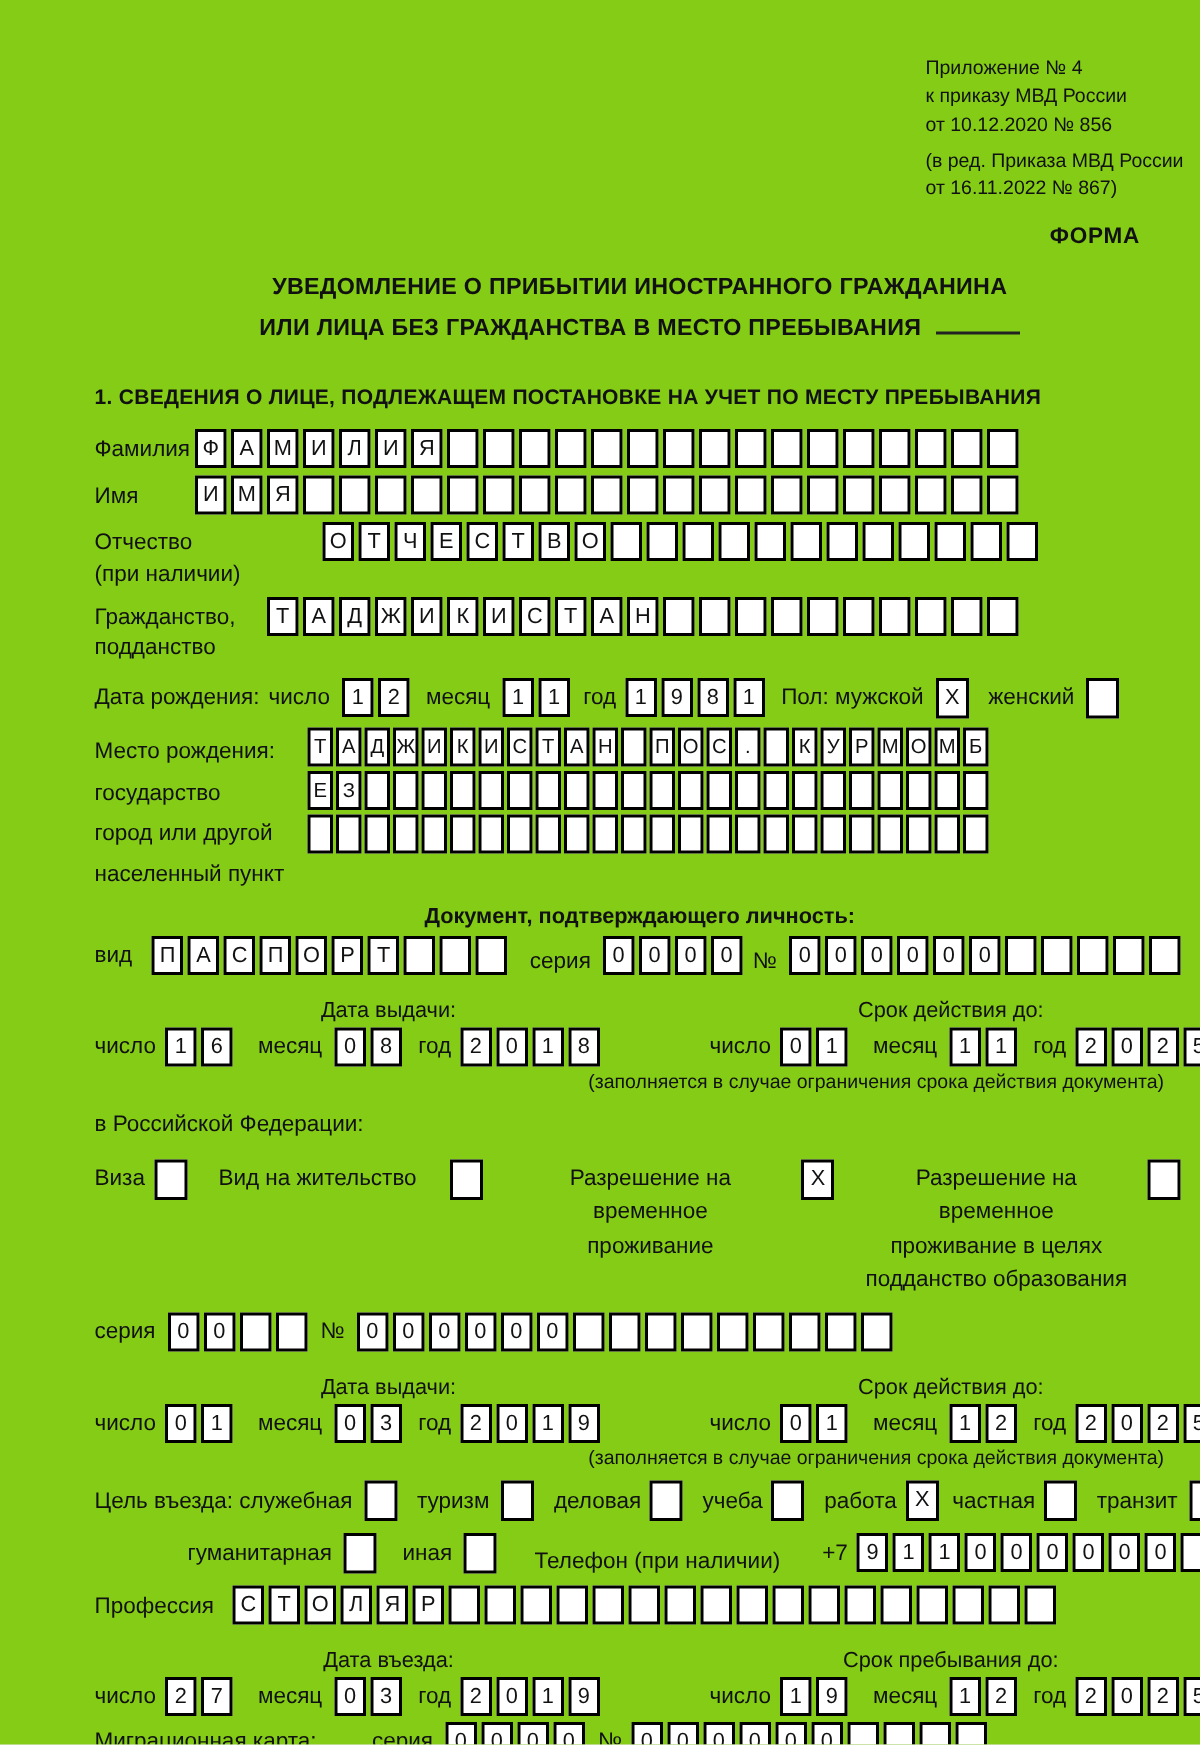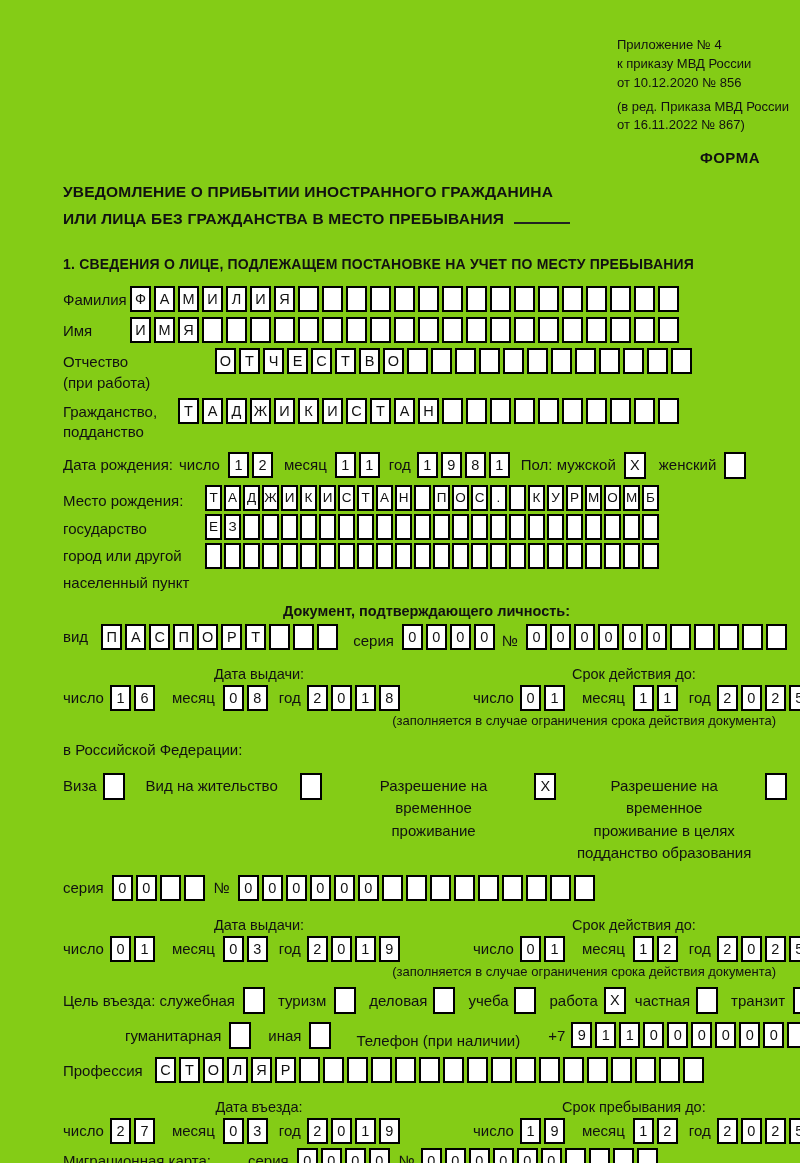--- a/index.html
+++ b/index.html
@@ -5,21 +5,21 @@
   html,body{margin:0;padding:0;background:#e8e8e8;}
   .page{
     position:relative;width:800px;height:1163px;margin:0 auto;background:#84cc16;
     font-family:Liberation Sans, sans-serif;color:#111;overflow:hidden;
     box-sizing:border-box;padding:36px 10px 0 63px;font-size:15px;
   }
   .annex{margin-left:554px;font-size:13px;line-height:1.45;}
   .annex div{white-space:nowrap;}
   .annex .gap{height:5px;}
   .forma{text-align:right;padding-right:30px;margin-top:14px;font-weight:700;font-size:15px;letter-spacing:.5px;}
-  .title{font-weight:700;font-size:15.5px;line-height:1.75;margin-top:12px;letter-spacing:.2px;}
+  .title{text-align:center;font-weight:700;font-size:15.5px;line-height:1.75;margin-top:12px;letter-spacing:.2px;}
   .uline{display:inline-block;width:56px;border-bottom:2px solid #222;margin-left:10px;vertical-align:baseline;}
   .sec-head{font-weight:700;font-size:14px;margin-top:24px;letter-spacing:.2px;}
 
   .frow{display:flex;align-items:flex-start;margin-top:5px;}
   .flabel{padding-top:4px;line-height:1.35;}
   .cells{display:flex;flex-wrap:nowrap;}
   .cell{
     display:inline-block;box-sizing:border-box;width:21px;height:26px;border:2px solid #000;
     margin-right:3px;text-align:center;font-size:14.5px;line-height:22px;background:#fff;flex:0 0 auto;
   }
@@ -129,21 +129,21 @@
         <span class="cell"></span>
         <span class="cell"></span>
         <span class="cell"></span>
         <span class="cell"></span>
       </div>
   </div>
 
   <div class="frow">
     <div class="flabel" style="width:152px;">
       <div>Отчество</div>
-      <div>(при работа)</div>
+      <div>(при наличии)</div>
     </div>
     <div class="cells">
         <span class="cell">О</span>
         <span class="cell">Т</span>
         <span class="cell">Ч</span>
         <span class="cell">Е</span>
         <span class="cell">С</span>
         <span class="cell">Т</span>
         <span class="cell">В</span>
         <span class="cell">О</span>

